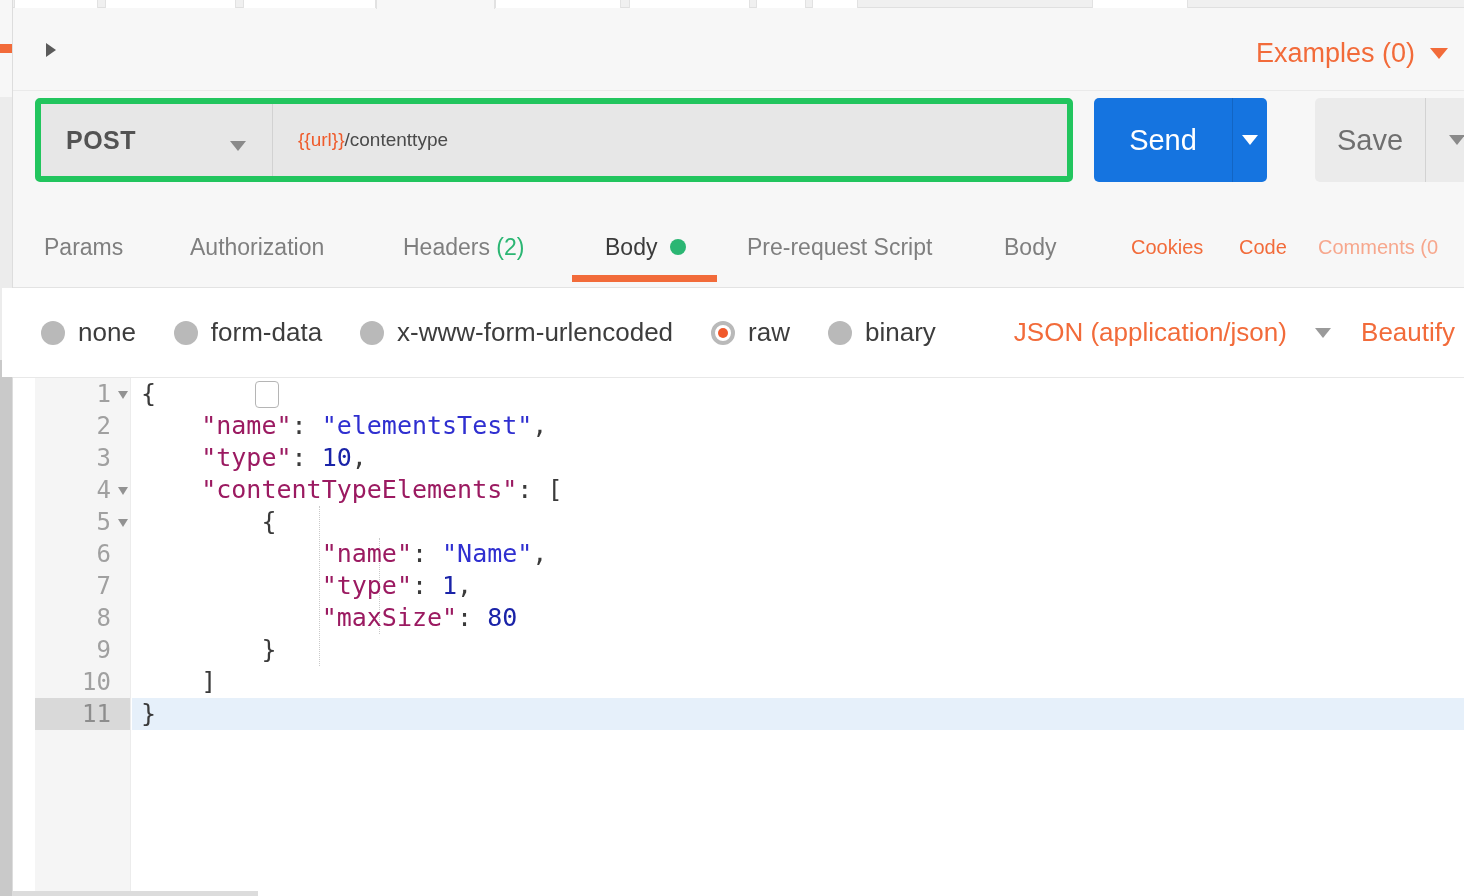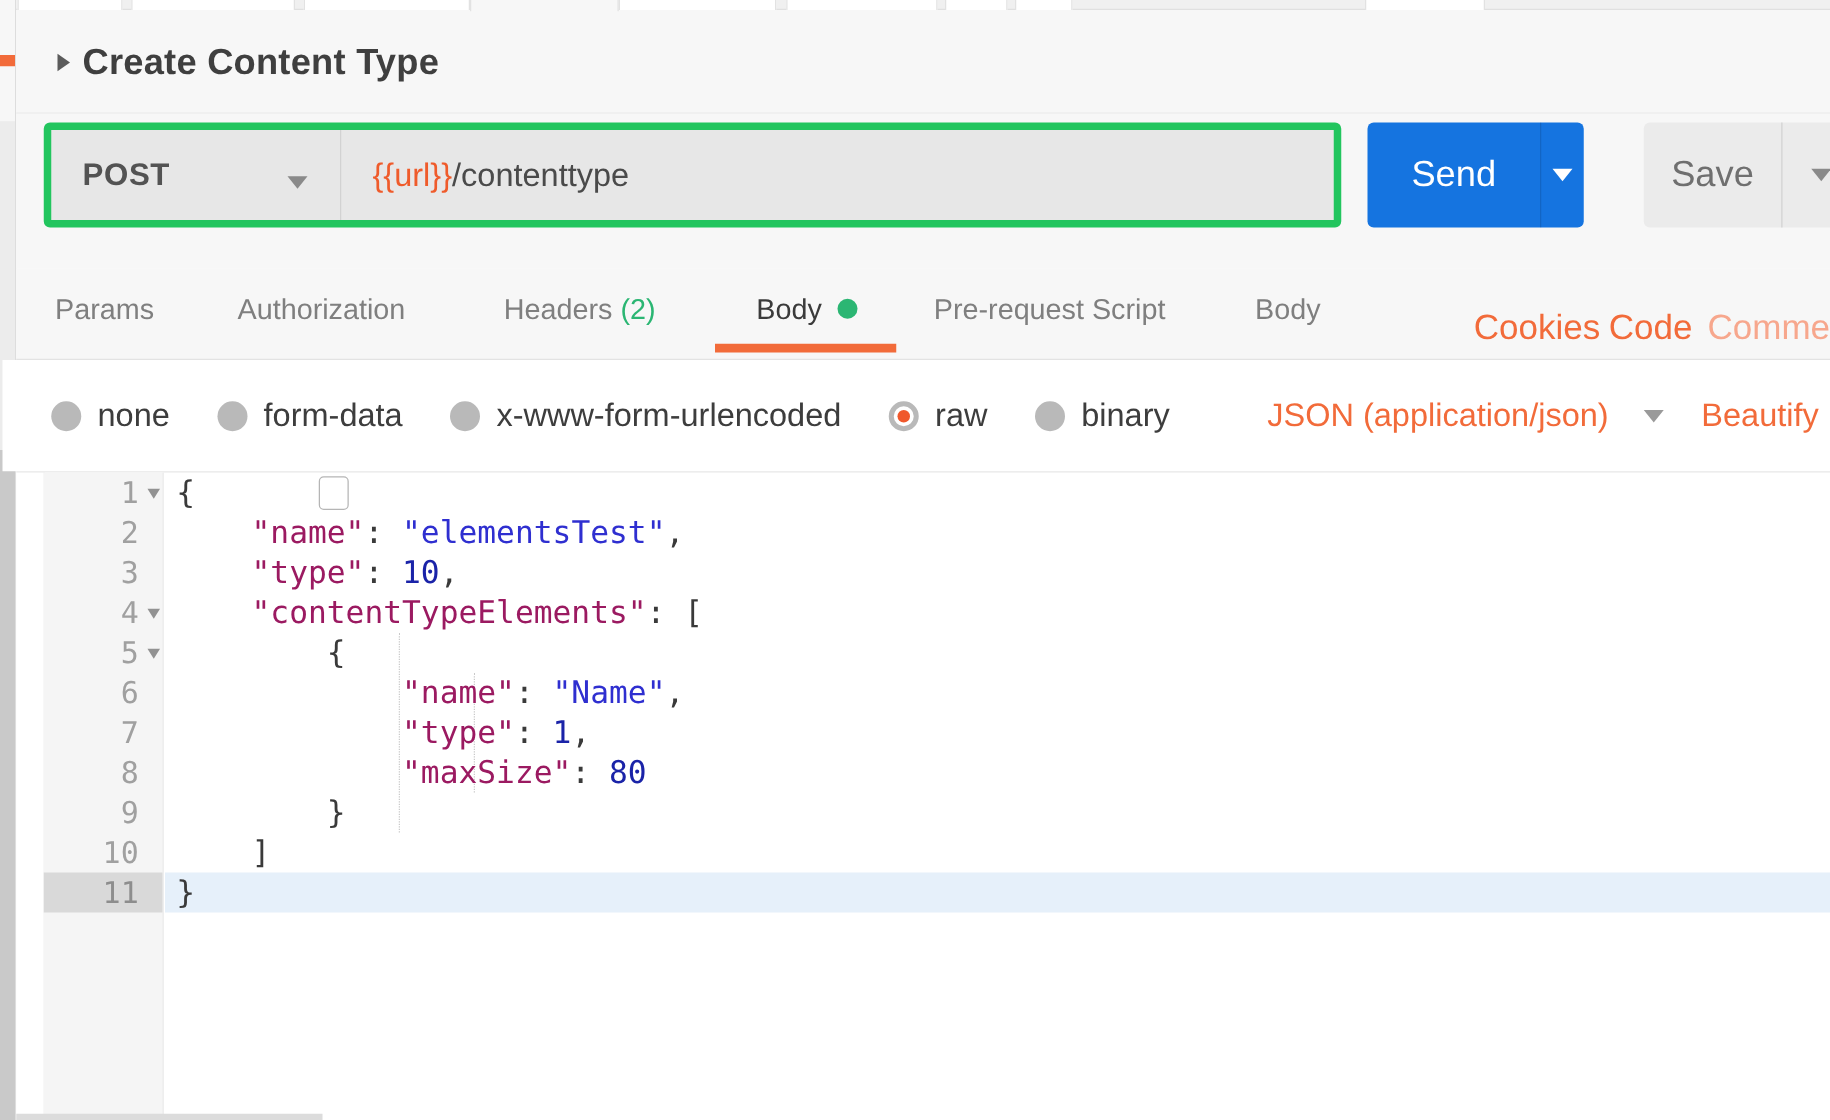--- a/index.html
+++ b/index.html
@@ -24,39 +24,39 @@
     border-left:10px solid #5b5b5b; border-top:7px solid transparent; border-bottom:7px solid transparent; }
   .page-title { position:absolute; left:53px; top:26px; font-size:29px; font-weight:600; color:#3f3f3f; letter-spacing:0.2px; }
   .examples { position:absolute; right:16px; top:30px; display:flex; align-items:center; gap:15px; cursor:pointer; }
   .examples-label { font-size:27px; color:var(--orange,#f26b3a); }
   .caret-dn { width:0; height:0; border-left:9px solid transparent; border-right:9px solid transparent; border-top:11px solid var(--orange,#f26b3a); }
   .request-area { position:absolute; left:13px; right:0; top:91px; height:124px; background:#f7f7f7; }
   .method-url { position:absolute; left:22px; top:7px; width:1038px; height:84px; background:#e7e7e7; border:6px solid #22c55e; border-radius:5px; display:flex; align-items:stretch; }
   .method-seg { position:relative; width:232px; border-right:1px solid #d2d2d2; display:flex; align-items:center; cursor:pointer; }
   .method-label { margin-left:25px; font-size:25px; font-weight:600; color:#535353; letter-spacing:0.5px; }
   .method-caret { position:absolute; right:26px; top:37px; width:0; height:0; border-left:8px solid transparent; border-right:8px solid transparent; border-top:10px solid #8a8a8a; }
-  .url-seg { flex:1; display:flex; align-items:center; padding-left:25px; font-size:26px; cursor:text; }
+  .url-seg { flex:1; display:flex; align-items:center; padding-left:25px; font-size:19px; cursor:text; }
   .url-var { color:#ef5b2b; }
   .url-path { color:#4a4a4a; }
   .send-btn { position:absolute; left:1081px; top:7px; width:173px; height:84px; background:var(--blue,#1574e0); border-radius:5px; display:flex; cursor:pointer; }
   .send-main { width:139px; display:flex; align-items:center; justify-content:center; color:#fff; font-size:29px; font-weight:500; border-right:1px solid rgba(0,0,0,0.12); }
   .send-caret-seg { flex:1; display:flex; align-items:center; justify-content:center; }
   .send-caret { width:0; height:0; border-left:8px solid transparent; border-right:8px solid transparent; border-top:10px solid #ffffff; }
   .save-btn { position:absolute; left:1302px; top:7px; width:186px; height:84px; background:#ebebeb; border-radius:5px; display:flex; cursor:pointer; }
   .save-main { width:111px; display:flex; align-items:center; justify-content:center; color:#6f6f6f; font-size:29px; border-right:1px solid #d2d2d2; }
   .save-caret-seg { width:62px; display:flex; align-items:center; justify-content:center; }
   .save-caret { width:0; height:0; border-left:8px solid transparent; border-right:8px solid transparent; border-top:10px solid #8a8a8a; }
   
   .tabs-row { position:absolute; left:13px; right:0; top:215px; height:73px; background:#f7f7f7; border-bottom:1px solid #e3e3e3; overflow:hidden; }
   .rtab { position:absolute; top:19px; font-size:23px; color:#7f7f7f; cursor:pointer; white-space:nowrap; }
   .rtab .count { color:var(--green,#2bb673); }
   .rtab.active { color:#3b3b3b; font-weight:500; }
   .body-dot { display:inline-block; width:16px; height:16px; border-radius:50%; background:var(--green,#2bb673); margin-left:13px; vertical-align:middle; margin-top:-4px; }
   .tab-underline { position:absolute; left:559px; top:60px; width:145px; height:7px; background:var(--orange,#f26b3a); }
-  .hlink { position:absolute; top:31px; font-size:28px; color:var(--orange,#f26b3a); cursor:pointer; white-space:nowrap;margin-left:48px; }
+  .hlink { position:absolute; top:21px; font-size:20px; color:var(--orange,#f26b3a); cursor:pointer; white-space:nowrap; }
   .hlink.muted { color:#f7a78d; }
   
   .options-row { position:absolute; left:2px; right:0; top:288px; height:89px; background:#ffffff; display:flex; align-items:center; padding-left:39px; }
   .mode { display:flex; align-items:center; margin-right:38px; cursor:pointer; }
   .radio { width:24px; height:24px; border-radius:50%; background:#b9b9b9; margin-right:13px; flex:none; }
   .mode.selected .radio { background:#ffffff; border:4px solid #b9b9b9; display:flex; align-items:center; justify-content:center; }
   .radio-dot { width:10px; height:10px; border-radius:50%; background:#f0582b; }
   .mode-label { font-size:26px; color:#3d3d3d; }
   .ctype { display:flex; align-items:center; margin-left:40px; cursor:pointer; }
   .ctype-label { font-size:26px; color:var(--orange,#f26b3a); }
@@ -100,21 +100,24 @@
     <div class="cell active" style="left:363px;width:119px"></div>
     <div class="cell" style="left:482px;width:126px"></div>
     <div class="cell" style="left:616px;width:121px"></div>
     <div class="cell" style="left:743px;width:50px"></div>
     <div class="cell" style="left:799px;width:46px"></div>
     <div class="cell" style="left:1079px;width:96px"></div>
   </div>
 
   <div class="title-row">
     <div class="collapse-caret"></div>
-    <div class="page-title">Create Content Type</div>
+    <div class="examples">
+      <span class="examples-label">Examples (0)</span>
+      <span class="caret-dn"></span>
+    </div>
   </div>
 
   <div class="request-area">
     <div class="method-url">
       <div class="method-seg">
         <span class="method-label">POST</span>
         <span class="method-caret"></span>
       </div>
       <div class="url-seg">
         <span class="url-var">{{url}}</span>

